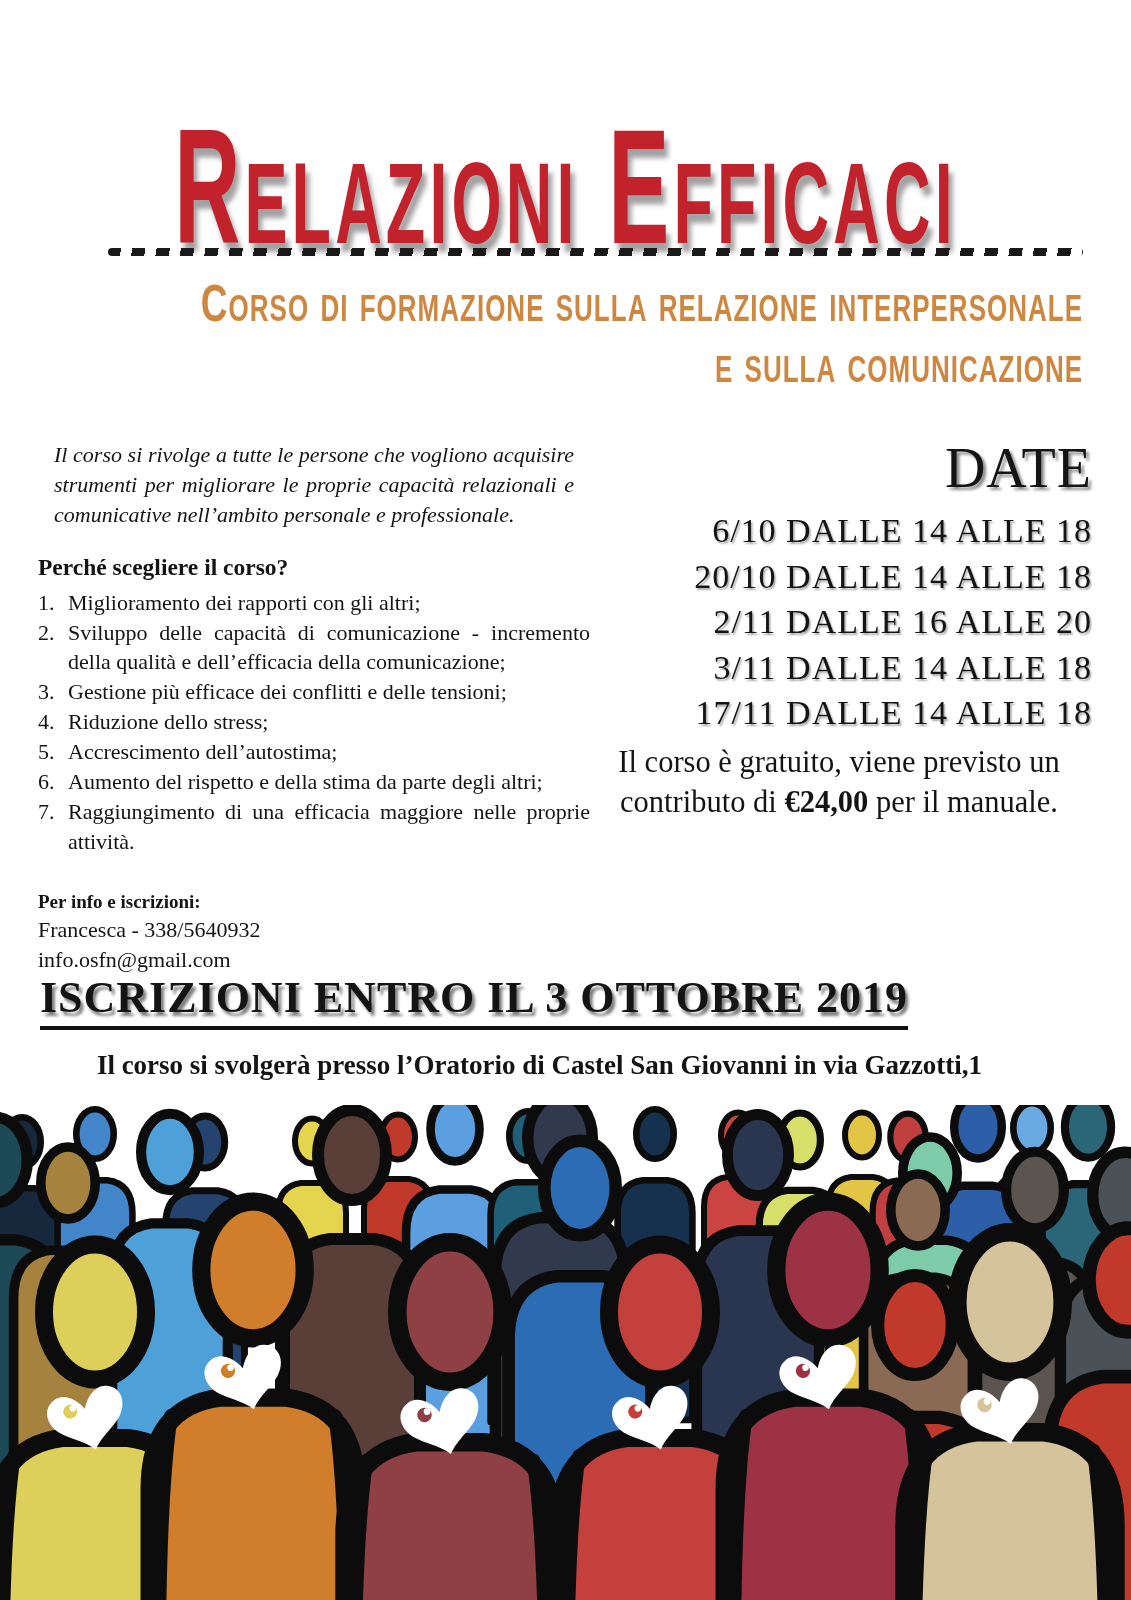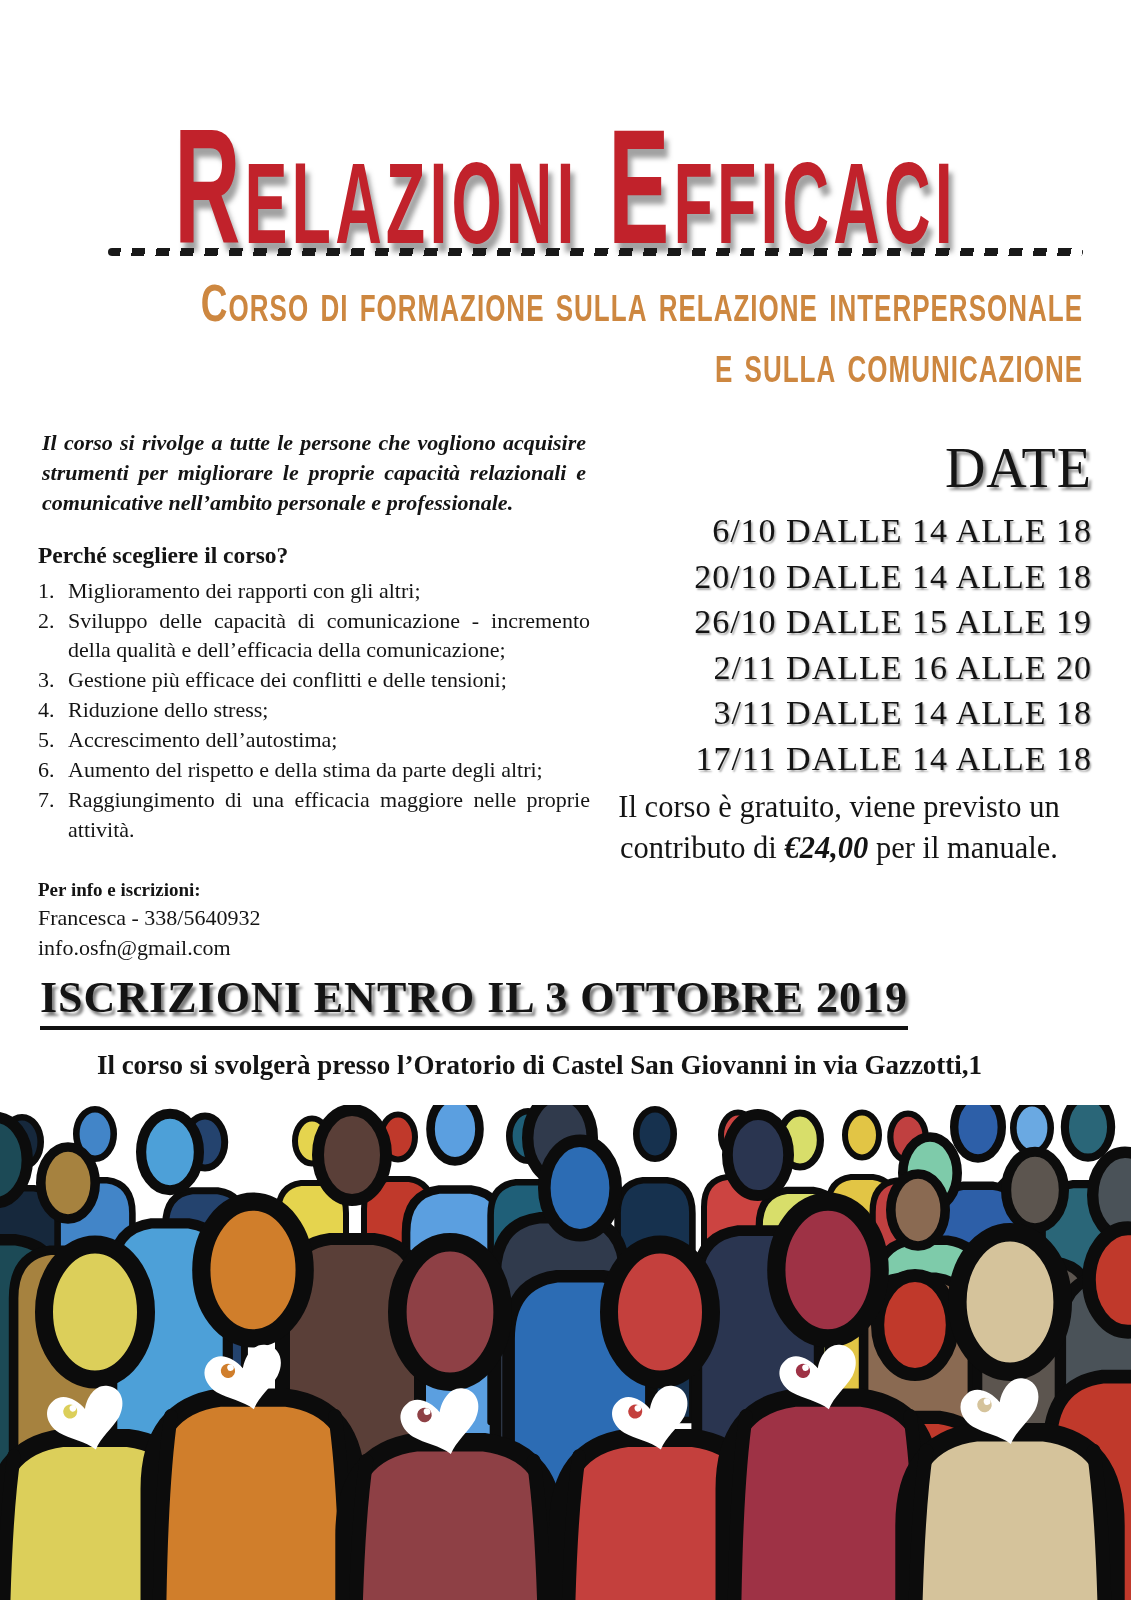--- a/index.html
+++ b/index.html
@@ -15,38 +15,38 @@
          text-shadow:4px 5px 4px rgba(70,70,70,0.5);}
   #dashes{top:248px;left:108px;width:975px;height:8px;border-radius:4px;
           background:repeating-linear-gradient(100deg,#191919 0 13px,transparent 13px 24px);}
   #subtitle{top:274px;right:48px;width:900px;text-align:right;
             font-family:"Liberation Sans",sans-serif;font-variant:small-caps;
             font-weight:600;font-size:37px;line-height:1.16;color:#cd8740;
             letter-spacing:1px;transform:scaleY(1.42);transform-origin:top right;}
 
   
   #left-col{top:424px;left:38px;width:552px;font-size:22px;line-height:1.36;}
-  .intro{font-style:italic;font-weight:700;text-align:justify;margin:4px;}
+  .intro{font-style:italic;font-weight:400;text-align:justify;margin:16px;}
   .why-heading{font-weight:700;font-size:23.5px;margin:22px 0 4px 0;}
   .wrow{display:flex;}
   .wnum{flex:none;width:30px;}
   .wtxt{flex:1;text-align:justify;}
   .contact-heading{font-weight:700;font-size:19px;margin-top:32px;}
   .contact-line{font-size:22px;line-height:1.4;}
 
   
   #right-col{top:436px;left:586px;width:506px;text-align:right;}
   .date-heading{font-weight:400;font-size:56px;letter-spacing:1px;
                 text-shadow:3px 3px 3px rgba(0,0,0,0.45);margin-bottom:8px;}
   .date-line{font-weight:400;font-size:34px;line-height:1.34;letter-spacing:1px;
              white-space:nowrap;text-shadow:1.5px 2px 2px rgba(0,0,0,0.35);}
   .cost-heading{font-weight:700;font-size:40px;letter-spacing:1px;margin-top:16px;
                 text-shadow:3px 3px 3px rgba(0,0,0,0.45);}
   .cost-text{font-size:30.5px;line-height:1.32;text-align:center;margin-top:6px;}
-  .amount{font-weight:700;font-style:italic;}
+  .amount{font-weight:700;}
 
   
   #deadline{top:972px;left:0;width:948px;text-align:center;}
   #deadline .dl{display:inline-block;font-weight:700;font-size:44px;letter-spacing:1px;
                 border-bottom:4px solid #111;padding-bottom:3px;
                 text-shadow:3px 4px 3px rgba(0,0,0,0.5);}
   #location{top:1050px;left:0;width:1079px;text-align:center;
             font-weight:700;font-size:27px;}
 
   #crowd{position:absolute;left:0;top:1105px;width:1131px;height:495px;display:block;}
@@ -101,21 +101,20 @@
 
   <div class="contact-heading">Per info e iscrizioni:</div>
   <div class="contact-line">Francesca - 338/5640932</div>
   <div class="contact-line">info.osfn@gmail.com</div>
 </div>
 
 <div class="abs" id="right-col">
   <div class="date-heading">DATE</div>
   <div class="date-line">6/10 DALLE 14 ALLE 18</div>
   <div class="date-line">20/10 DALLE 14 ALLE 18</div>
-  <div class="date-line">26/10 DALLE 15 ALLE 19</div>
   <div class="date-line">2/11 DALLE 16 ALLE 20</div>
   <div class="date-line">3/11 DALLE 14 ALLE 18</div>
   <div class="date-line">17/11 DALLE 14 ALLE 18</div>
 
   <div class="cost-text"><span>Il corso è gratuito, viene previsto un contributo di </span><span class="amount">€24,00</span><span> per il manuale.</span></div>
 </div>
 
 <div class="abs" id="deadline">
   <span class="dl">ISCRIZIONI ENTRO IL 3 OTTOBRE 2019</span>
 </div>

